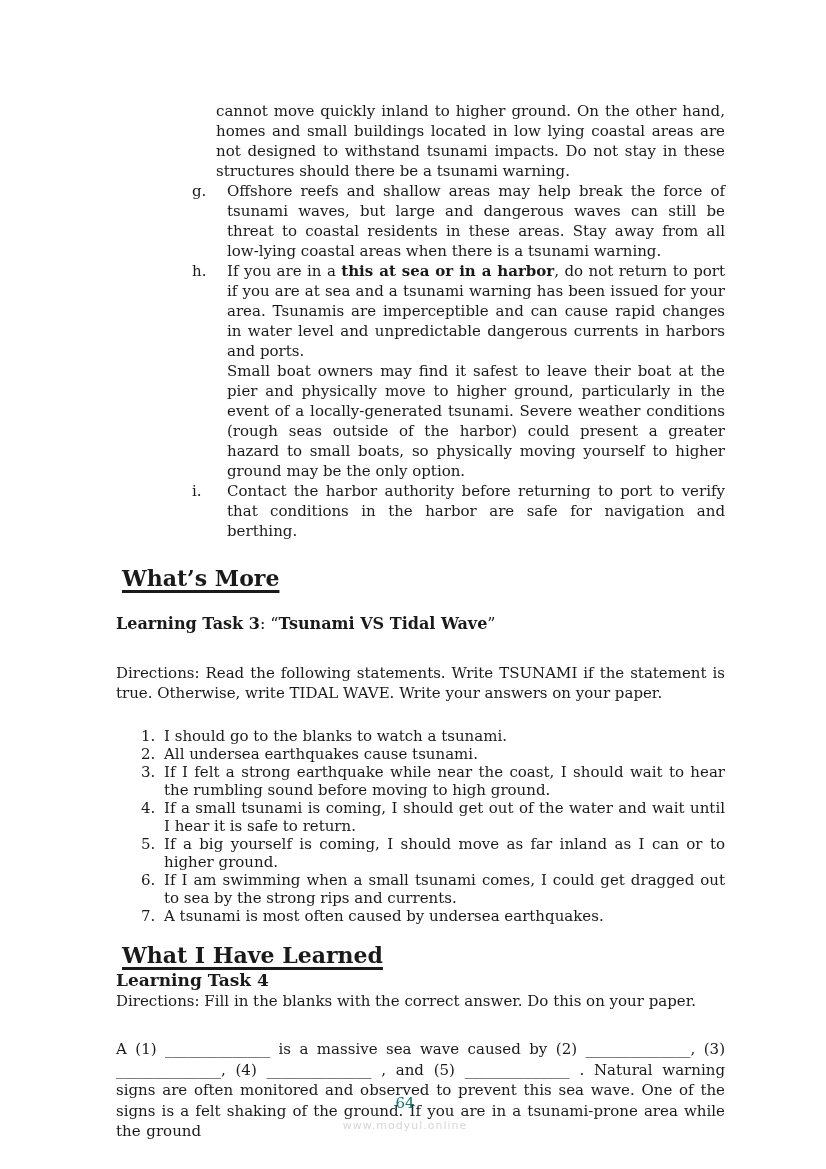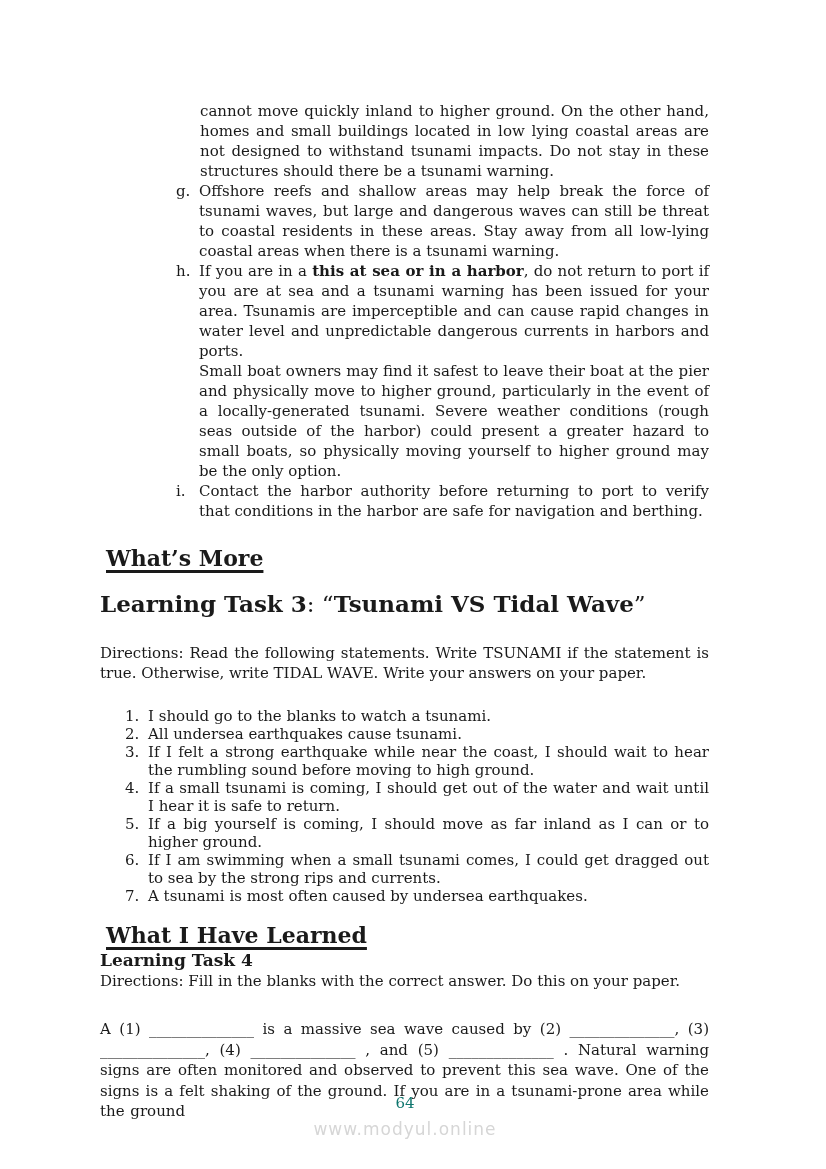--- a/index.html
+++ b/index.html
@@ -7,47 +7,47 @@
     position: relative;
     width: 826px;
     height: 1169px;
     background: #ffffff;
     font-family: "DejaVu Serif", "Liberation Serif", serif;
     color: #1a1a1a;
     overflow: hidden;
   }
   .content {
     position: absolute;
-    left: 100px;
+    left: 116px;
     top: 101px;
     width: 609px;
     font-size: 15px;
     line-height: 20px;
   }
   .indent-para { margin-left: 100px; text-align: justify; }
   .lettered { display: flex; }
   .lettered .letter {
     flex: 0 0 23px;
     margin-left: 76px;
     text-align: left;
   }
-  .lettered .ltext { flex: 1; text-align: justify; }
+  .lettered .ltext { flex: 1; text-align: justify; margin-left: 12px; }
   .section-heading {
     font-size: 22px;
     line-height: 28px;
     font-weight: bold;
     margin: 23px 0 0 6px;
   }
   .section-heading span {
     text-decoration: underline;
     text-decoration-thickness: 2.5px;
     text-underline-offset: 4px;
     text-align: center;
   }
-  .task-line { margin-top: 21px; font-size: 23px; line-height: 22px; }
+  .task-line { margin-top: 21px; font-size: 16px; line-height: 22px; }
   .task-line .bold { font-weight: bold; }
   .directions { margin-top: 28px; text-align: justify; }
   .statements { margin-top: 24px; line-height: 18px; }
   .numbered { display: flex; }
   .numbered .num {
     flex: 0 0 23px;
     margin-left: 25px;
     text-align: left;
   }
   .numbered .ntext { flex: 1; text-align: justify; }
@@ -63,21 +63,21 @@
     text-align: center;
     font-size: 15px;
     color: #0f766e;
   }
   .watermark {
     position: absolute;
     top: 1119px;
     left: 0;
     width: 810px;
     text-align: center;
-    font-size: 17px;
+    font-size: 11px;
     letter-spacing: 1px;
     color: #d6d6d6;
     font-family: "DejaVu Sans", "Liberation Sans", sans-serif;
   }
 </style>
 </head>
 <body>
 
 <div class="page">
   <div class="content">

